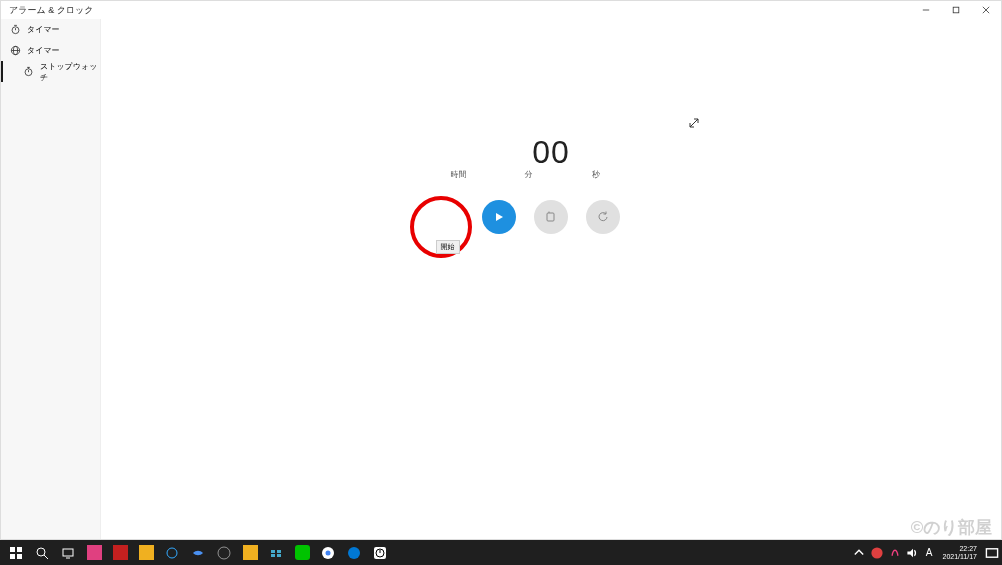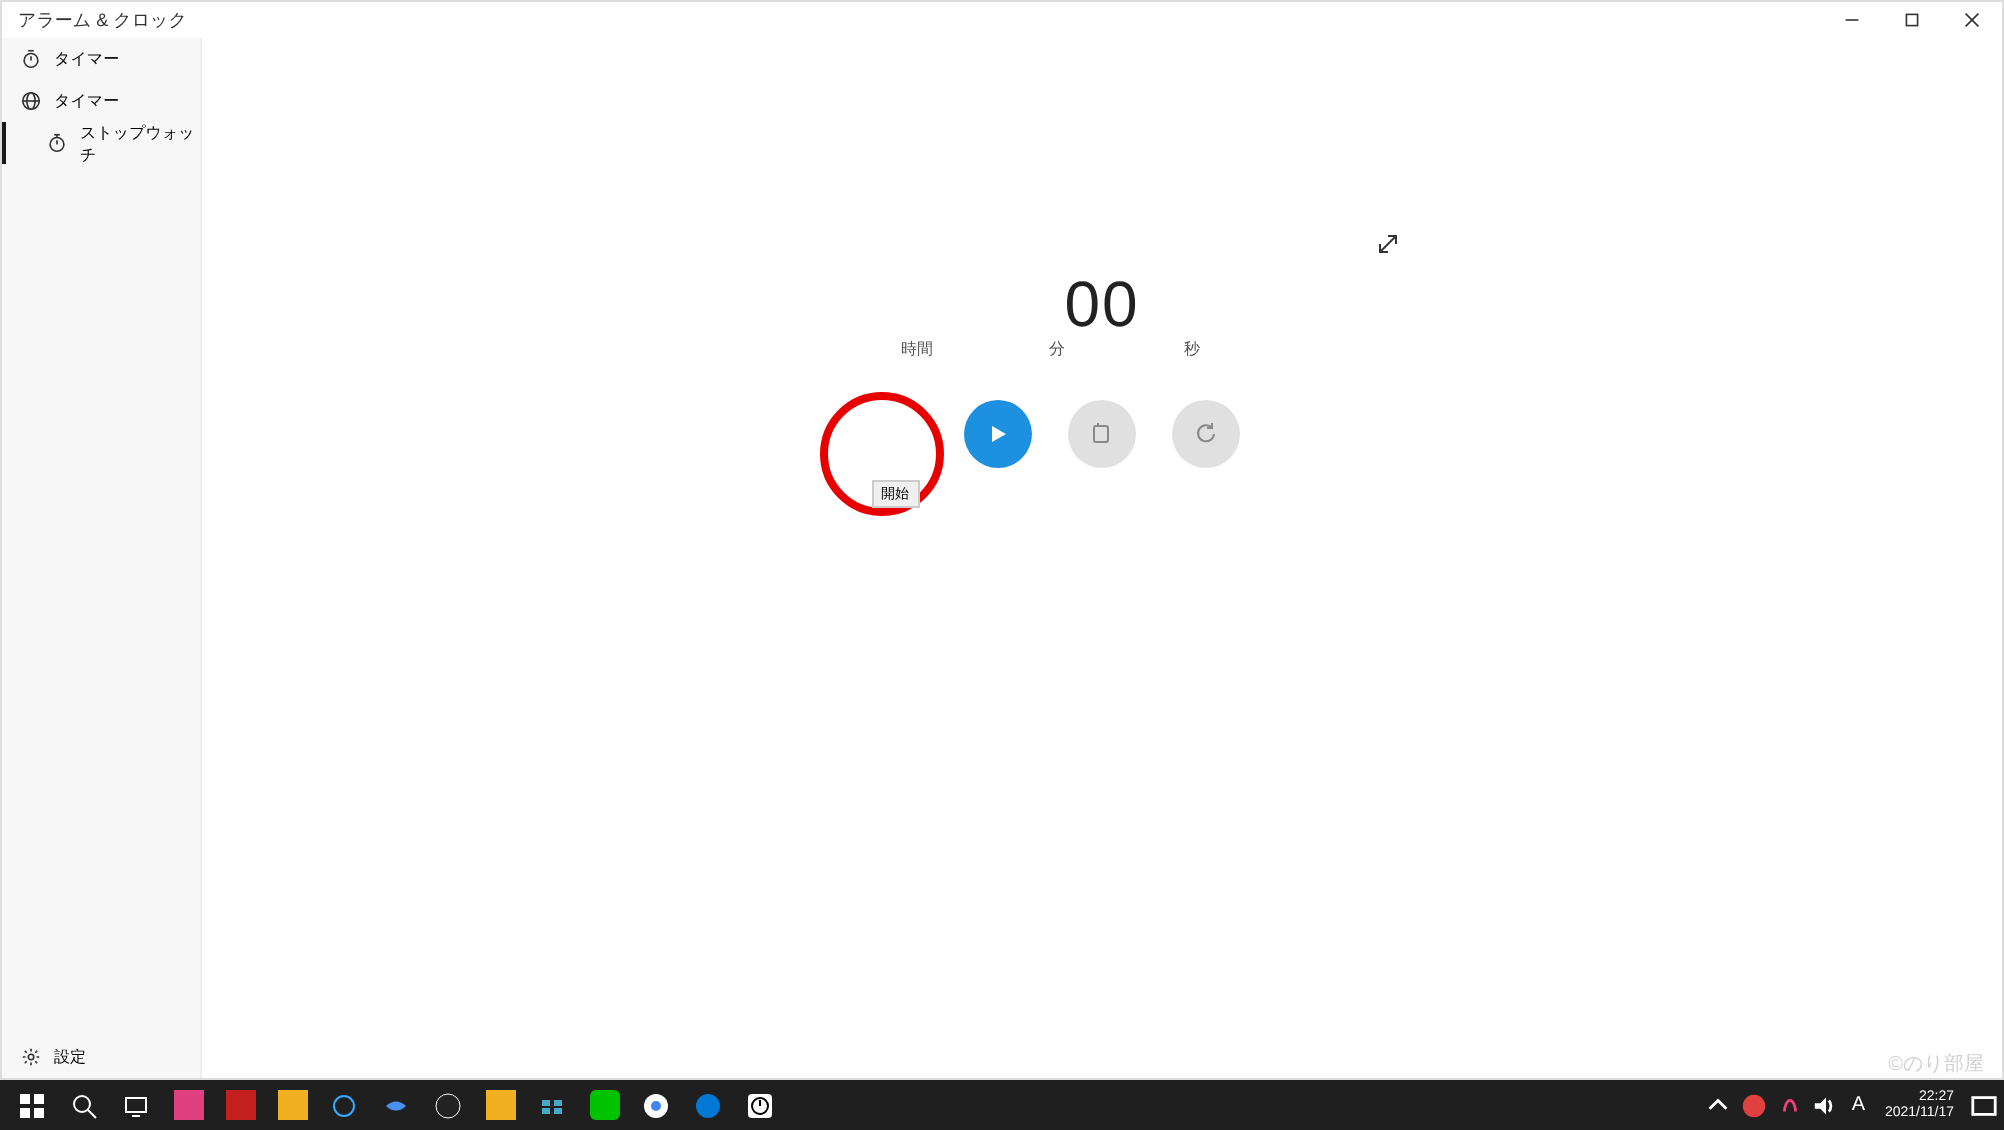--- a/index.html
+++ b/index.html
@@ -36,21 +36,21 @@
     .controls { display: flex; gap: 18px; margin-top: 20px; position: relative; justify-content: center; }
     .ctrl-btn { width: 34px; height: 34px; border-radius: 50%; border: none; display: flex; align-items: center; justify-content: center; cursor: pointer; }
     .ctrl-btn.primary { background: #1e90e0; }
     .ctrl-btn.secondary { background: #e0e0e0; cursor: not-allowed; }
     .ctrl-btn svg { width: 12px; height: 12px; }
     
     .tooltip { position: absolute; top: 40px; left: 12px; background: #f0f0f0; border: 1px solid #ccc; padding: 1px 4px; font-size: 7px; }
     
     .red-circle { position: absolute; width: 62px; height: 62px; border: 4px solid #e80000; border-radius: 50%; left: -14px; top: -4px; pointer-events: none; }
     
-    .watermark { position: absolute; right: 10px; bottom: 26px; font-size: 10px; color: rgba(120,120,120,0.35); font-weight: 400; }
+    .watermark { position: absolute; right: 10px; bottom: 26px; font-size: 17px; color: rgba(120,120,120,0.35); font-weight: 700; }
     
     .taskbar { position: absolute; bottom: 0; left: 0; right: 0; height: 25px; background: #1f1f1f; display: flex; align-items: center; padding: 0 3px; }
     .tb-item { width: 26px; height: 22px; display: flex; align-items: center; justify-content: center; cursor: pointer; }
     .tb-item svg { width: 14px; height: 14px; }
     .tb-spacer { flex: 1; }
     .tray { display: flex; align-items: center; gap: 4px; color: #fff; font-size: 7px; }
     .tray-icon { width: 14px; height: 14px; display: flex; align-items: center; justify-content: center; }
     .clock-block { text-align: right; line-height: 1.1; padding: 0 4px; cursor: pointer; }
   </style>
 </head>
@@ -107,29 +107,20 @@
               <svg viewBox="0 0 16 16">
                 <circle cx="8" cy="9" r="5"></circle>
                 <line x1="8" y1="9" x2="8" y2="6"></line>
                 <line x1="8" y1="2" x2="8" y2="4"></line>
                 <line x1="6" y1="2" x2="10" y2="2"></line>
               </svg>
             </span>
           <span>ストップウォッチ</span>
         </div>
       </div>
-      <div class="nav-item">
-        <span class="nav-icon">
-            <svg viewBox="0 0 16 16">
-              <circle cx="8" cy="8" r="2"></circle>
-              <path d="M8 2v2M8 12v2M2 8h2M12 8h2M3.5 3.5l1.4 1.4M11.1 11.1l1.4 1.4M3.5 12.5l1.4-1.4M11.1 4.9l1.4-1.4"></path>
-            </svg>
-          </span>
-        <span>設定</span>
-      </div>
     </div>
 
     <div class="main">
       <div class="stopwatch-area">
         <div class="expand-icon">
           <svg width="10" height="10" viewBox="0 0 10 10">
               <line x1="1" y1="9" x2="9" y2="1" stroke="#333" stroke-width="1"></line>
               <polyline points="5,1 9,1 9,5" fill="none" stroke="#333" stroke-width="1"></polyline>
               <polyline points="1,5 1,9 5,9" fill="none" stroke="#333" stroke-width="1"></polyline>
             </svg>

